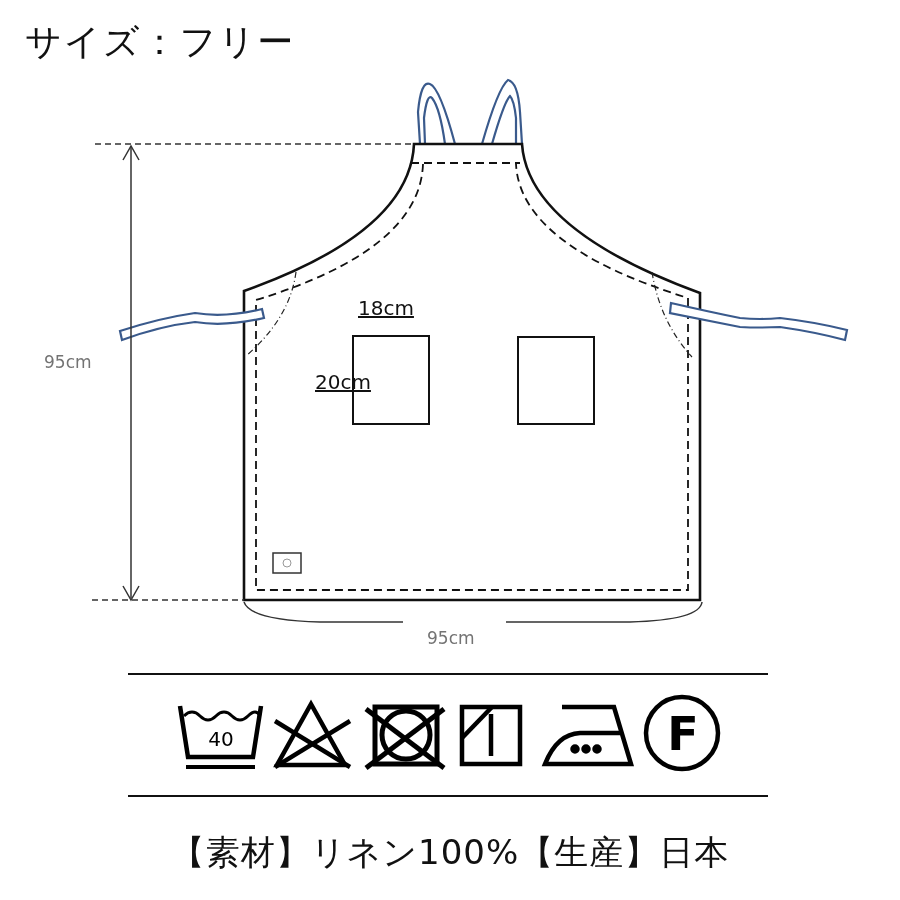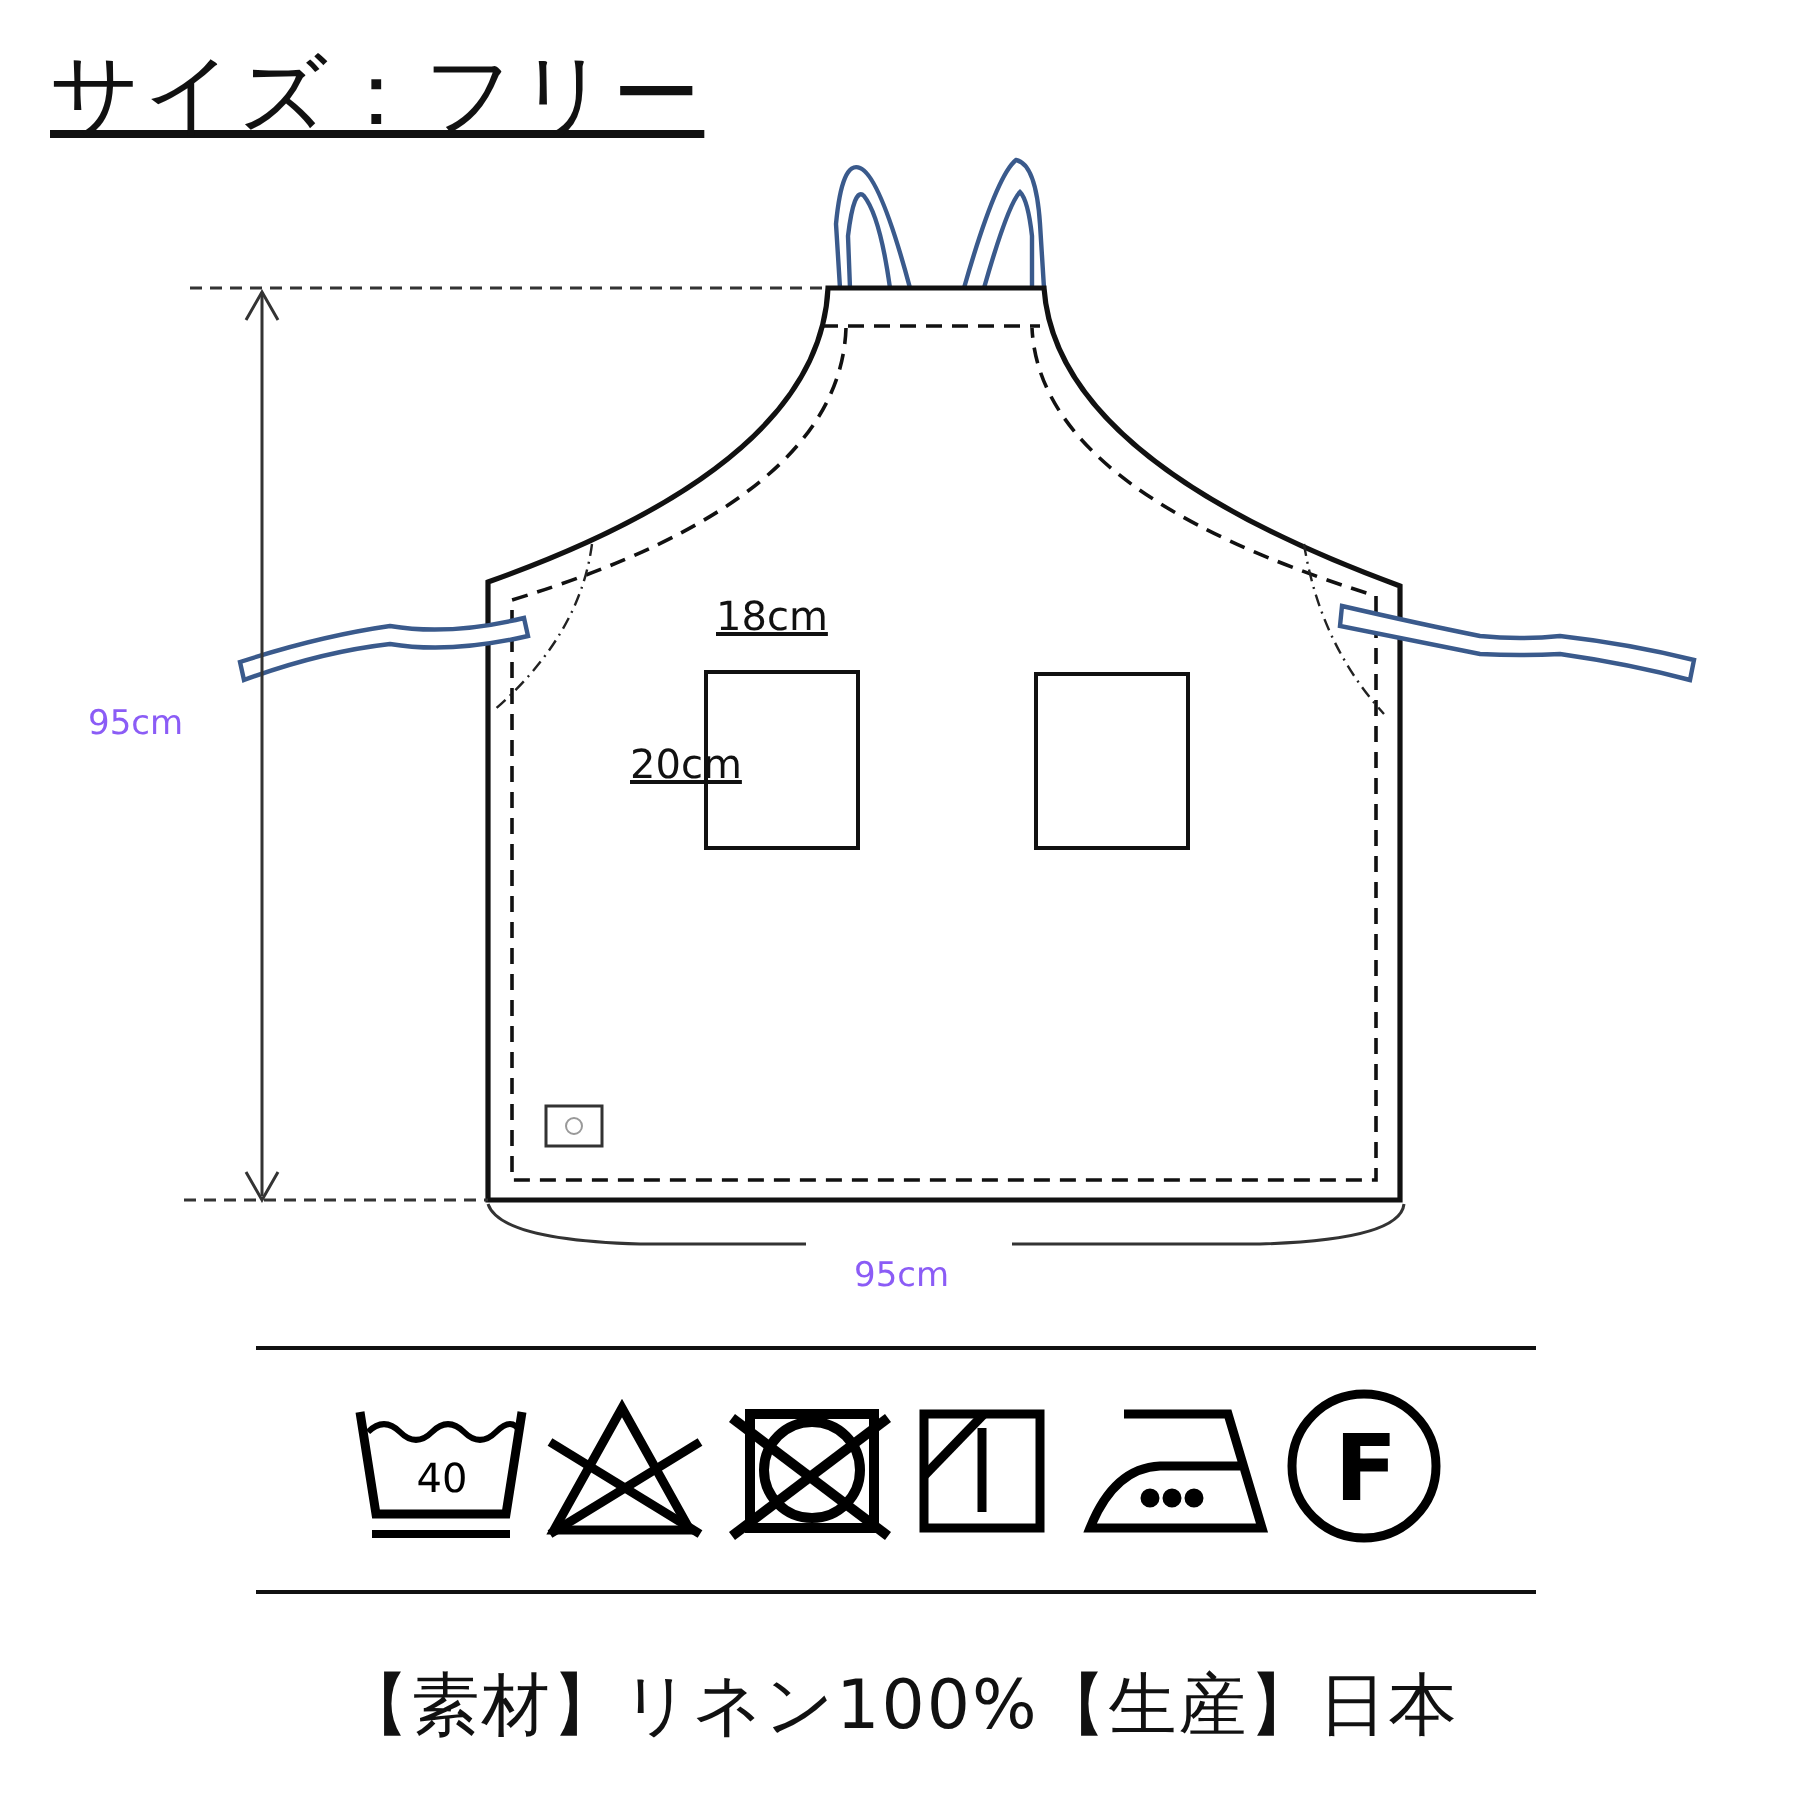--- a/index.html
+++ b/index.html
@@ -1,19 +1,19 @@
 <!DOCTYPE html>
 <html><head>
   <meta charset="utf-8">
   <style>
     html, body { margin: 0; padding: 0; background: #ffffff; }
     body { width: 900px; height: 900px; position: relative; overflow: hidden; font-family: "DejaVu Sans", "Liberation Sans", sans-serif; color: #111; }
-    .size-title { position: absolute; left: 25px; top: 18px; font-size: 44px; letter-spacing: 2px; color: #111; text-decoration: underline; }
+    .size-title { position: absolute; left: 25px; top: 18px; font-size: 36px; letter-spacing: 2px; color: #111; }
     svg.diagram { position: absolute; left: 0; top: 0; }
-    .dim-label { position: absolute; font-size: 17px; color: #8b5cf6; }
+    .dim-label { position: absolute; font-size: 17px; color: #737373; }
     .pocket-label { position: absolute; font-size: 20px; color: #111; text-decoration: underline; }
     .rule { position: absolute; left: 128px; width: 640px; height: 2px; background: #111; }
     .footer-line { position: absolute; left: 0; width: 900px; top: 830px; text-align: center; font-size: 34px; color: #111; letter-spacing: 1px; }
   </style>
 </head>
 <body>
 
 <div class="size-title">サイズ：フリー</div>
 
 <svg class="diagram" width="900" height="670" viewBox="0 0 900 670" xmlns="http://www.w3.org/2000/svg">

